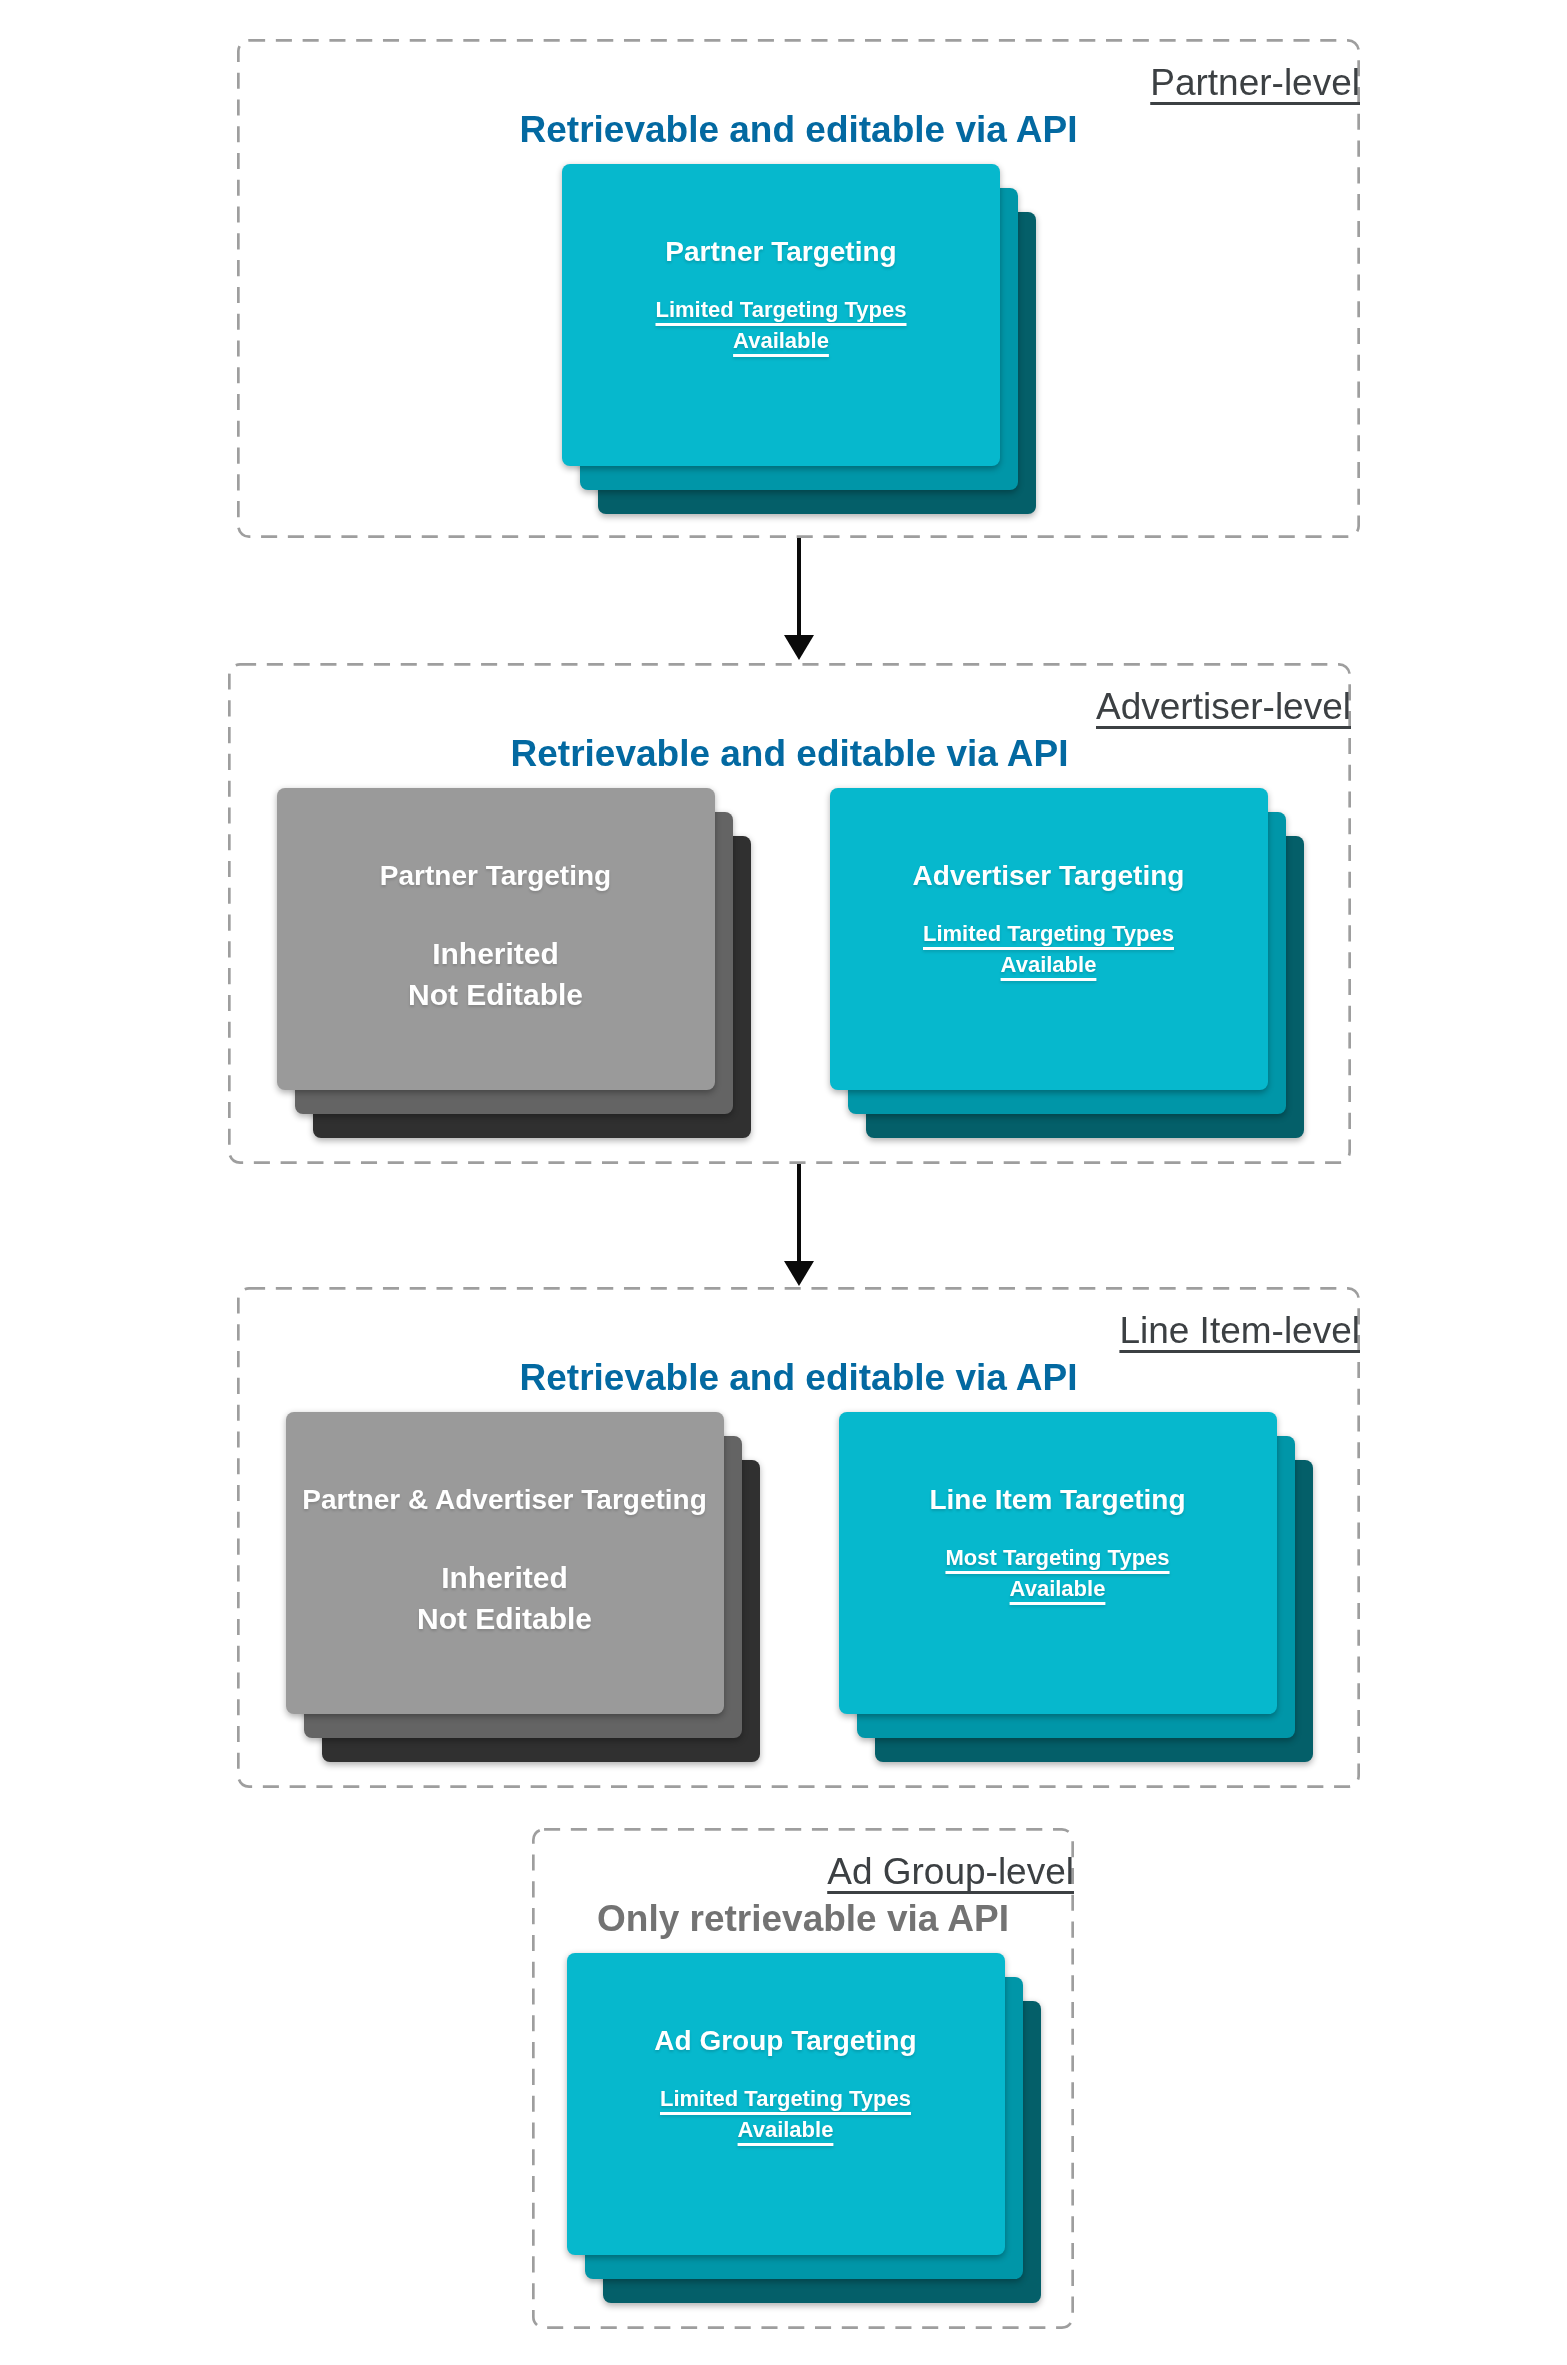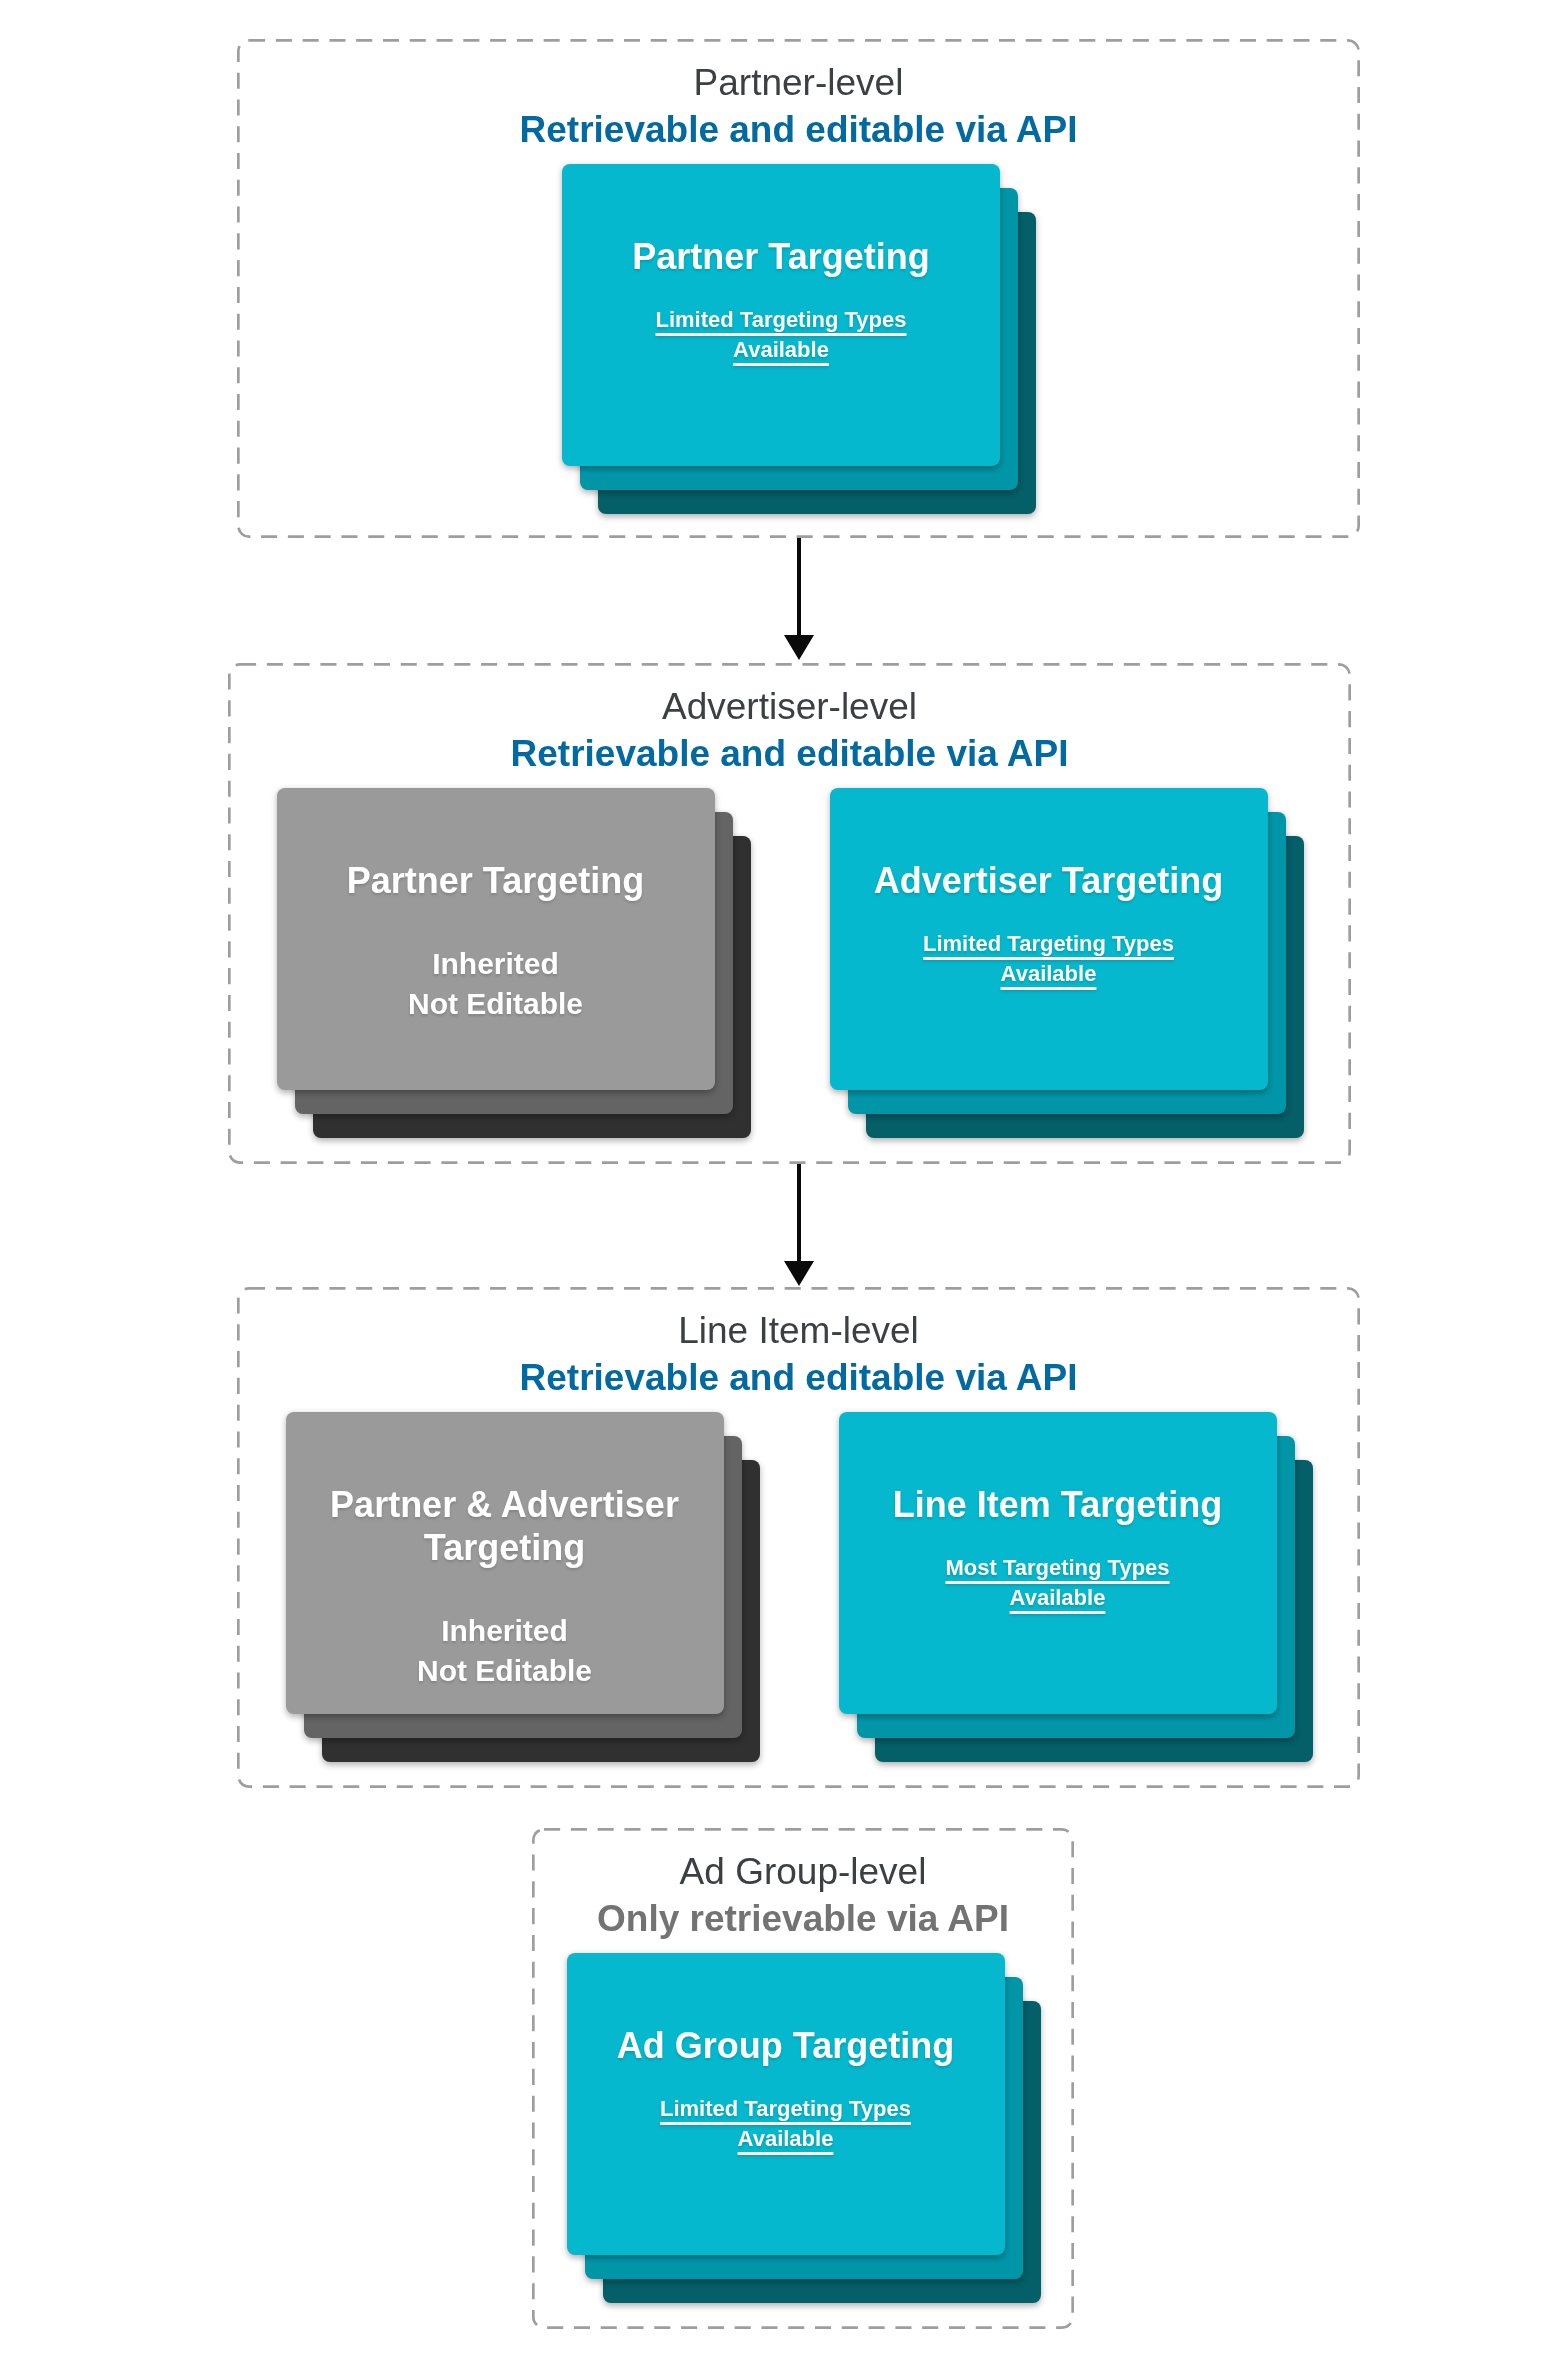--- a/index.html
+++ b/index.html
@@ -9,22 +9,22 @@
   }
   .section{position:absolute;box-sizing:border-box;padding-top:21.4px;}
   .dash{position:absolute;left:0;top:0;pointer-events:none;}
   .dash rect{fill:none;stroke:#9e9e9e;stroke-width:3;stroke-dasharray:18 12;}
   .s1{left:237px;top:39px;width:1123px;height:499px;}
   .s2{left:228px;top:663px;width:1123px;height:501px;}
   .s3{left:237px;top:1287px;width:1123px;height:501px;}
   .s4{left:532px;top:1828px;width:542px;height:501px;}
 
   .sec-title{
-    position:relative;font-size:37px;line-height:1.25;text-align:center;color:#3c4043;
-    text-underline-offset:7.1px;text-decoration-thickness:2.7px;
+    position:relative;font-size:37px;line-height:1.25;text-align:right;color:#3c4043;
+    text-decoration:underline;text-underline-offset:7.1px;text-decoration-thickness:2.7px;
   }
   .sec-subtitle{position:relative;font-size:37px;line-height:1.25;font-weight:bold;text-align:center;color:#0369a1;}
   .s4 .sec-subtitle{color:#737373;}
 
   .cards-row{position:relative;display:flex;justify-content:center;gap:80px;margin-top:10.7px;}
   .stack{position:relative;width:473px;height:350px;}
   .layer,.card{
     position:absolute;width:438px;height:302px;border-radius:8px;
     box-shadow:0 2.7px 6.3px rgba(0,0,0,0.30);
   }
@@ -32,21 +32,21 @@
   .l2{left:18px;top:24px;}
   .card{left:0;top:0;color:#ffffff;text-align:center;}
   .teal{background:#06b8cd;}
   .teal-l2{background:#0096a8;}
   .teal-l3{background:#045f69;}
   .gray{background:#9a9a9a;}
   .gray-l2{background:#646464;}
   .gray-l3{background:#303030;}
 
   .card-title{
-    margin-top:71px;padding:0 8px;font-size:36px;font-weight:bold;line-height:1.2;
+    margin-top:71px;padding:0 8px;font-size:28px;font-weight:bold;line-height:1.2;
     text-shadow:0 1.8px 2.7px rgba(0,0,0,0.15);
   }
   .card-body{
     margin-top:27px;font-size:22px;font-weight:bold;line-height:1.38;
     text-shadow:0 1.8px 2.7px rgba(0,0,0,0.15);
   }
   .gray .card-body{font-size:30px;line-height:1.35;margin-top:42px;}
   .card-body .line{display:block;}
   .card-body.underlined .line{
     text-decoration:underline;text-underline-offset:6.3px;text-decoration-thickness:2.7px;

